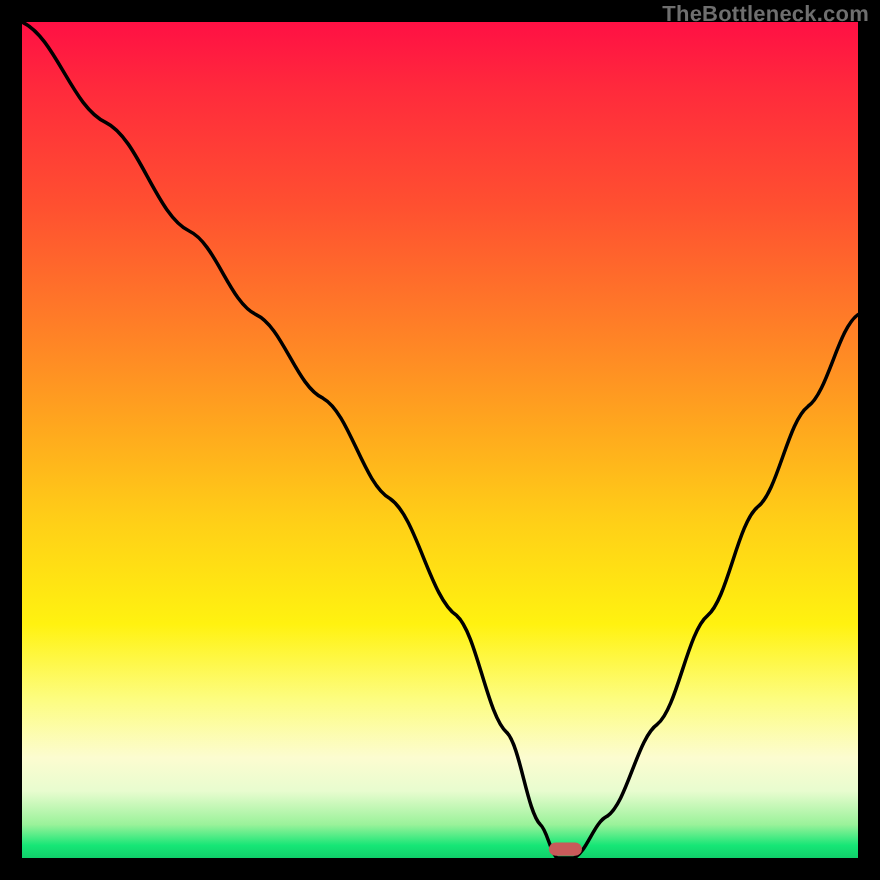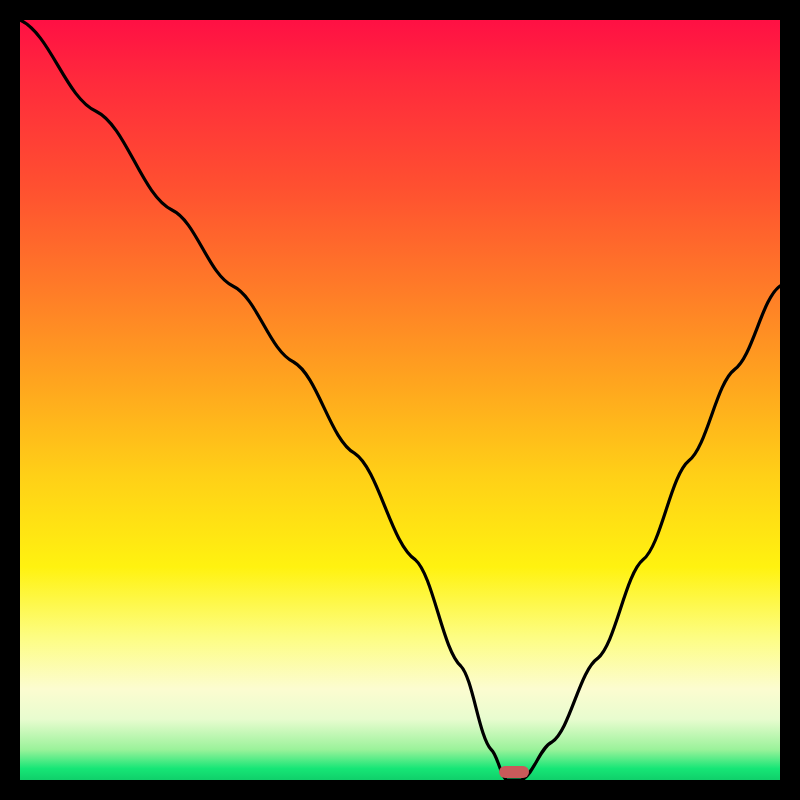--- a/index.html
+++ b/index.html
@@ -67,20 +67,21 @@
     color: #6f6f6f;
     letter-spacing: 0.2px;
     user-select: none;
   }
 </style>
 </head>
 <body>
 
 <div class="frame">
 
+  <div class="watermark">TheBottleneck.com</div>
 
   <div class="plot-area">
     <div class="gradient"></div>
 
     <svg class="curve" width="760" height="760" viewBox="0 0 760 760" preserveAspectRatio="none">
       <path id="curve-path" d="M 0.0 0.0 C 30.4 13.7, 45.6 77.5, 76.0 91.2 C 106.4 106.0, 121.6 175.2, 152.0 190.0 C 176.3 201.4, 188.5 254.6, 212.8 266.0 C 237.1 277.4, 249.3 330.6, 273.6 342.0 C 297.9 355.7, 310.1 419.5, 334.4 433.2 C 358.7 449.2, 370.9 523.6, 395.2 539.6 C 413.4 555.6, 422.6 630.0, 440.8 646.0 C 453.0 658.5, 459.0 717.1, 471.2 729.6 C 477.3 734.2, 480.3 755.4, 486.4 760.0 C 492.5 760.0, 495.5 760.0, 501.6 760.0 C 513.8 754.3, 519.8 727.7, 532.0 722.0 C 550.2 709.5, 559.4 650.9, 577.6 638.4 C 595.8 623.6, 605.0 554.4, 623.2 539.6 C 641.4 524.8, 650.6 455.6, 668.8 440.8 C 687.0 427.1, 696.2 363.3, 714.4 349.6 C 732.6 337.1, 741.8 278.5, 760.0 266.0" fill="none" stroke="#000" stroke-width="3.2" stroke-linecap="round" stroke-linejoin="round"></path>
     </svg>
 
     <div id="marker" class="marker" style="left: 478.8px; width: 30.4px; height: 12px; top: 746px;"></div>
   </div>

